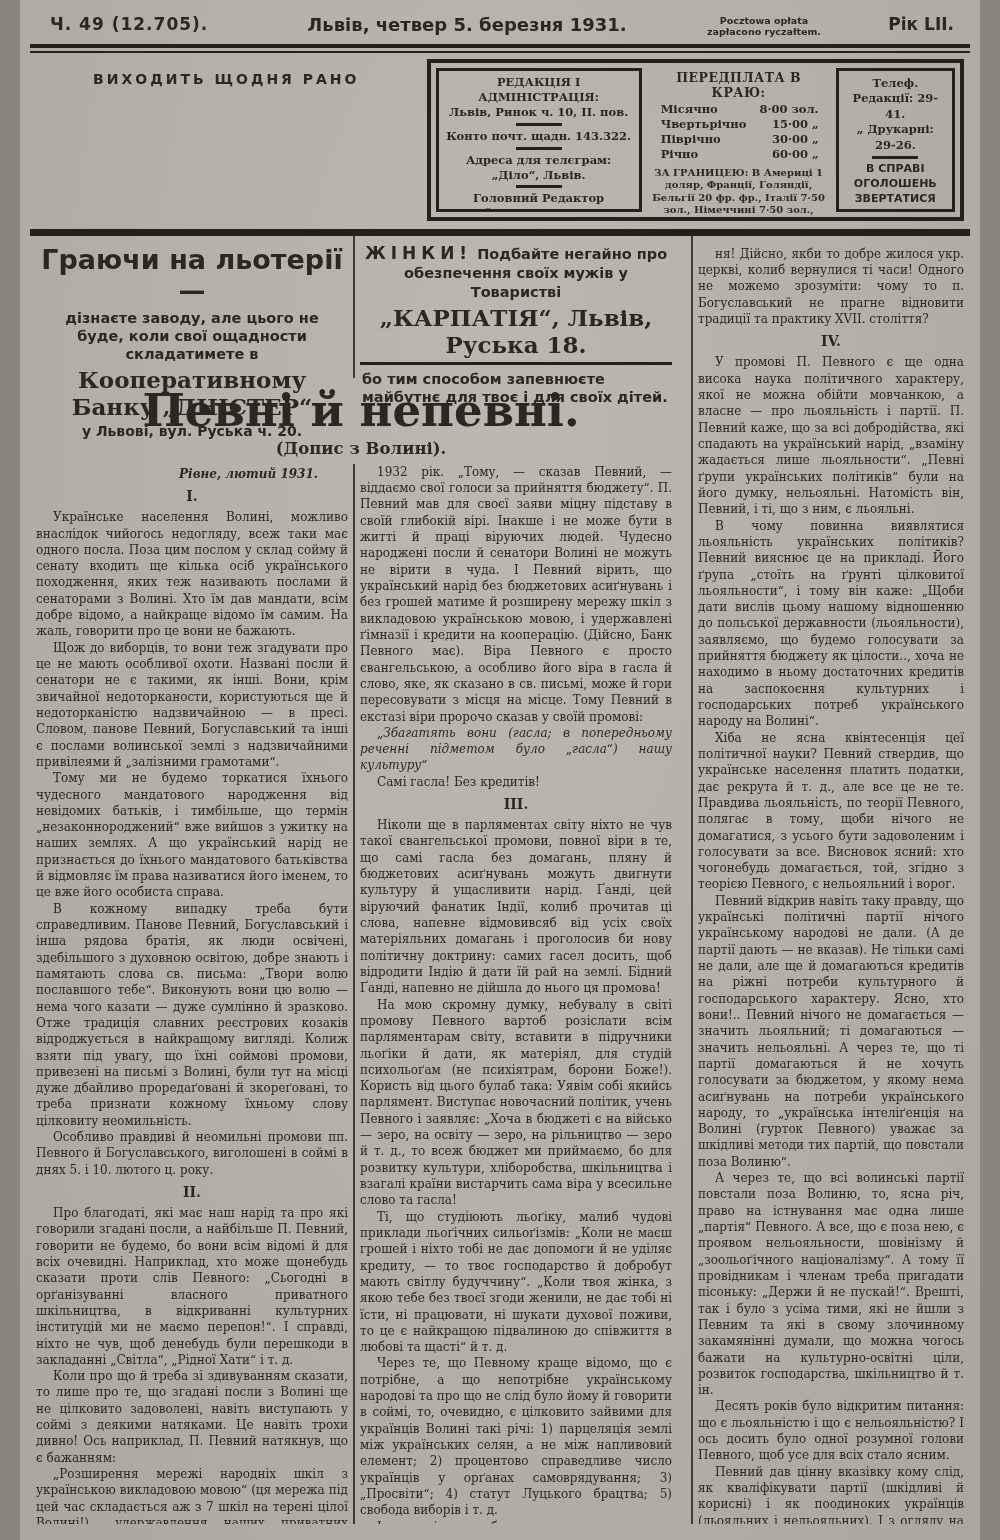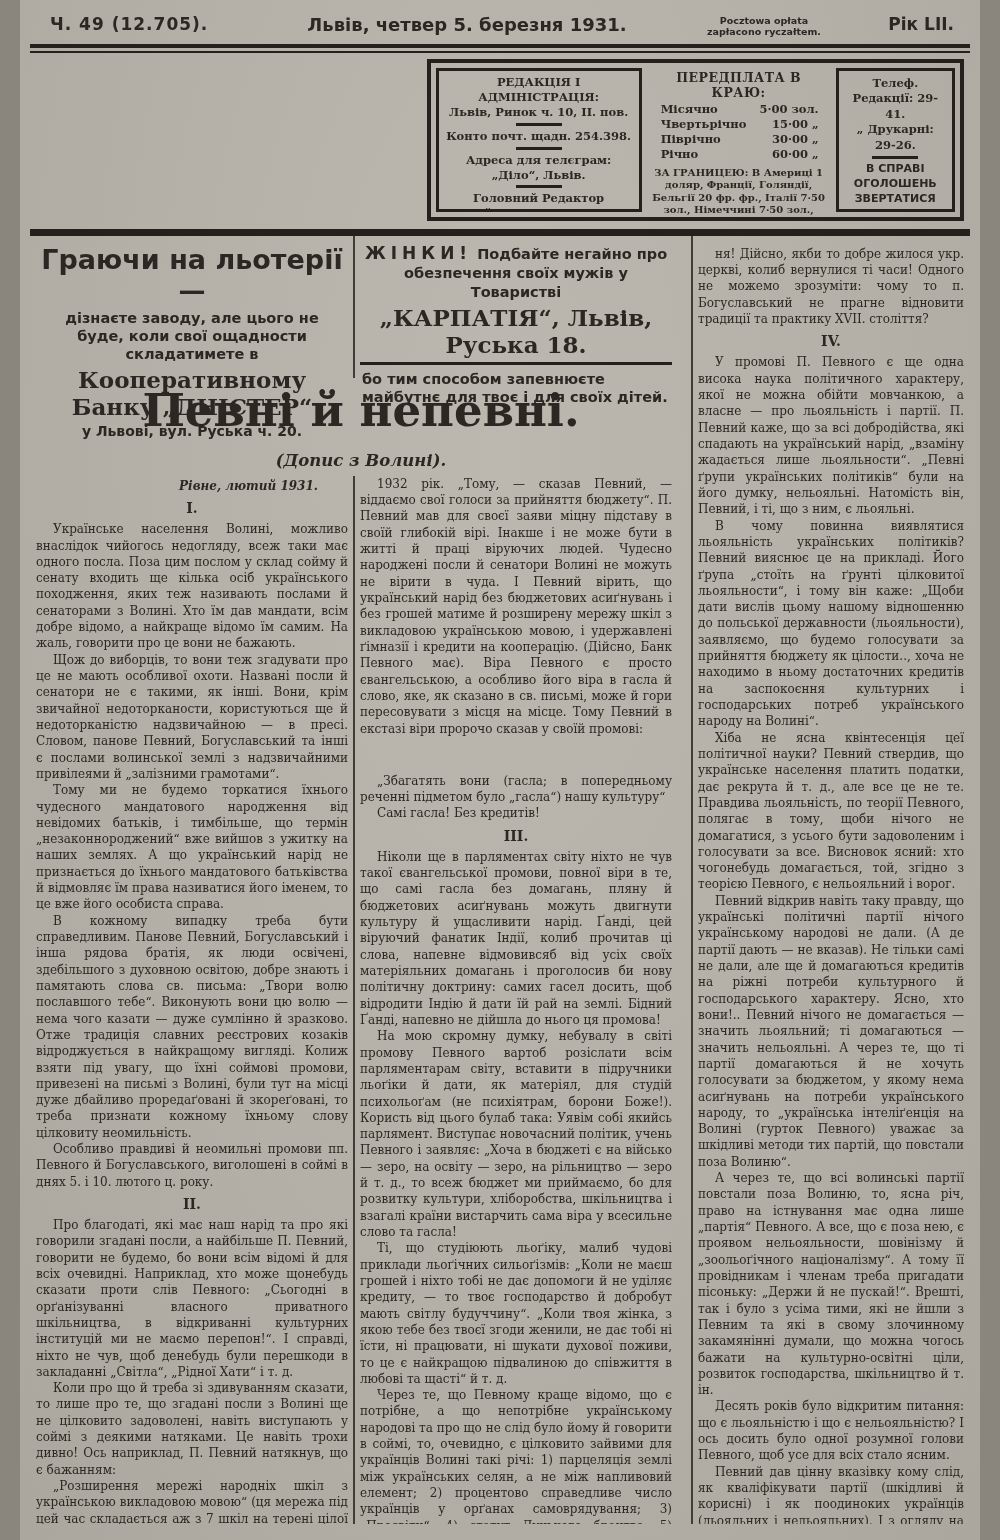--- a/index.html
+++ b/index.html
@@ -48,27 +48,27 @@
   .ad1-bank{font-weight:bold;font-size:23px;margin-top:3px;}
   .ad1-addr{font-family:"DejaVu Sans",sans-serif;font-weight:bold;font-size:14px;margin-top:3px;}
   .ad2-lead{font-family:"DejaVu Sans",sans-serif;font-weight:bold;font-size:14.5px;line-height:1.3;margin:6px 2px 0;}
   .ad2-lead .spaced{font-size:17px;letter-spacing:5px;}
   .ad2-name{font-weight:bold;font-size:23px;margin:2px 0 0;border-bottom:3px solid #24211c;padding-bottom:4px;}
   .ad2-tail{font-family:"DejaVu Sans",sans-serif;font-weight:bold;font-size:14.5px;text-align:left;
     line-height:1.3;margin-top:5px;padding:0 2px;}
   .heavy-bar{height:6px;background:#24211c;margin-top:auto;}
   .title-block{text-align:center;padding:10px 0 6px;}
   .article-title{font-weight:bold;font-size:45px;line-height:1;}
-  .article-subtitle{font-weight:bold;font-size:16.5px;margin-top:18px;font-style:italic;}
+  .article-subtitle{font-weight:bold;font-size:16.5px;margin-top:6px;}
   .body-row{display:flex;flex:1;overflow:hidden;}
   .textcol{width:312px;overflow:hidden;font-size:12px;line-height:1.36;text-align:justify;}
   .col3{font-size:12px;line-height:1.36;text-align:justify;}
   .par{margin:0;}
   .par.p{text-indent:17px;}
-  .par.quote{text-indent:17px;margin-top:36px;}
+  .par.quote{text-indent:17px;font-style:italic;}
   .par.date{text-align:right;font-style:italic;font-weight:bold;padding-right:30px;margin:2px 0;}
   .par.sec{text-align:center;font-weight:bold;font-size:14px;margin:5px 0 3px;text-indent:0;}
 </style>
 </head>
 <body>
 
 <div class="page">
 
   <div class="topstrip">
     <div class="ts-issue">Ч. 49 (12.705).</div>
@@ -76,39 +76,40 @@
     <div class="ts-postal">
       <div>Pocztowa opłata</div>
       <div>zapłacono ryczałtem.</div>
     </div>
     <div class="ts-year">Рік LII.</div>
   </div>
   <div class="double-rule"></div>
 
   <div class="masthead">
     <div class="brand">
+      <div class="brand-tagline">ВИХОДИТЬ ЩОДНЯ РАНО</div>
     </div>
     <div class="info-frame">
       <div class="info-box box-editorial">
         <div>РЕДАКЦІЯ І АДМІНІСТРАЦІЯ:</div>
         <div>Львів, Ринок ч. 10, ІІ. пов.</div>
         <div class="mini-rule"></div>
-        <div>Конто почт. щадн. 254.398.</div>
+        <div>Конто почт. щадн. 143.322.</div>
         <div class="mini-rule"></div>
         <div>Адреса для телєграм:</div>
         <div>„Діло“, Львів.</div>
         <div class="mini-rule"></div>
         <div>Головний Редактор приймає від 11—12 год. передполуднем.</div>
 
       </div>
       <div class="info-box box-subs">
         <div class="subs-head">ПЕРЕДПЛАТА В КРАЮ:</div>
         <div class="subrow">
           <span>Місячно</span>
-          <span>5·00 зол.</span>
+          <span>8·00 зол.</span>
         </div>
         <div class="subrow">
           <span>Чвертьрічно</span>
           <span>15·00 „</span>
         </div>
         <div class="subrow">
           <span>Піврічно</span>
           <span>30·00 „</span>
         </div>
         <div class="subrow">

